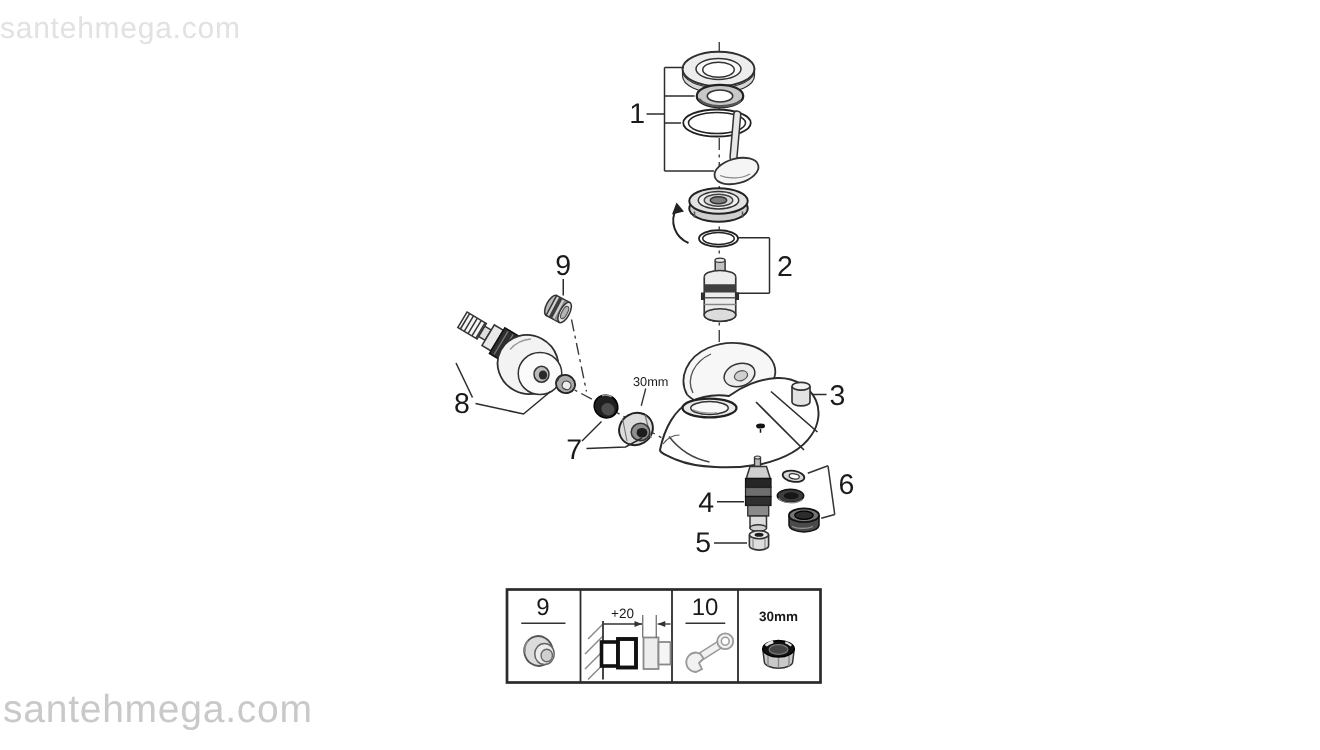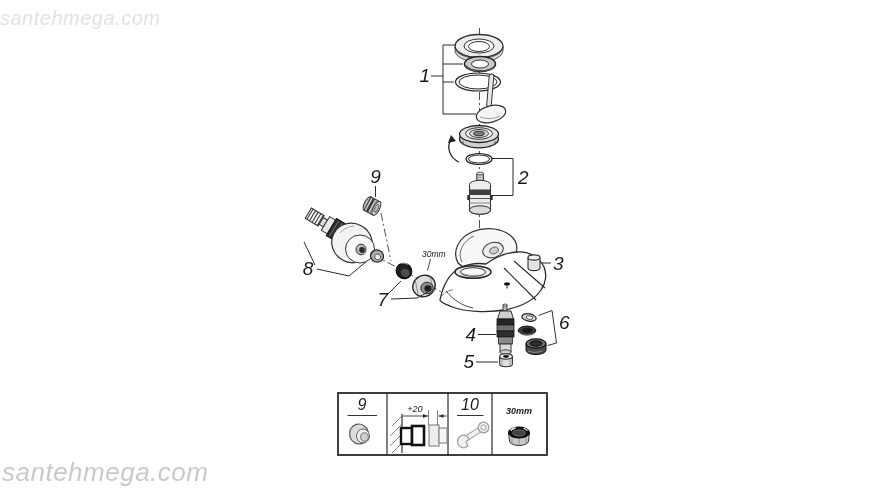--- a/index.html
+++ b/index.html
@@ -1,17 +1,17 @@
 <!DOCTYPE html>
 <html><head>
 <meta charset="utf-8">
 <style>
   html,body{margin:0;padding:0;background:#ffffff;}
   .stage{position:relative;width:880px;height:500px;background:#ffffff;overflow:hidden;
-         font-family:"Liberation Sans",sans-serif;font-style:italic;}
+         font-family:"Liberation Sans",sans-serif;}
   svg{position:absolute;left:0;top:0;}
   svg text{font-family:"Liberation Sans",sans-serif;fill:#1a1a1a;}
   .part-label{font-size:19px;}
   .legend-num{font-size:16px;}
   .small-note{font-size:9px;font-weight:bold;}
   .tiny-note{font-size:8.5px;}
   .wm-top{font-size:20px;fill:#e2e2e2;letter-spacing:.5px;}
   .wm-bottom{font-size:26px;fill:#c9c9c9;letter-spacing:.5px;}
 </style>
 </head>

